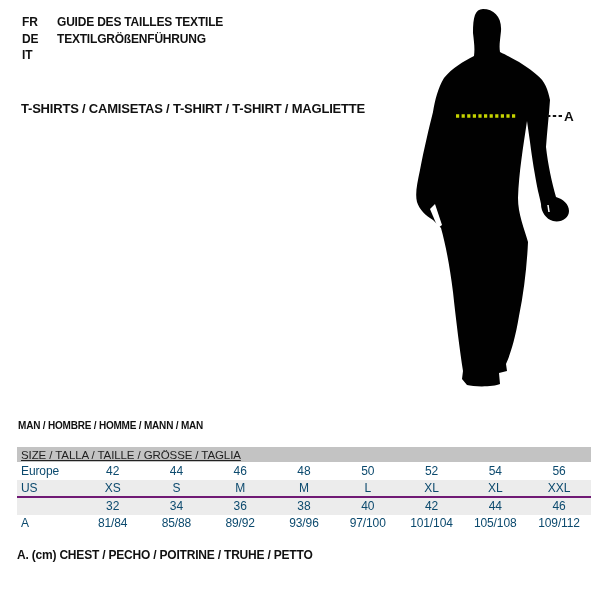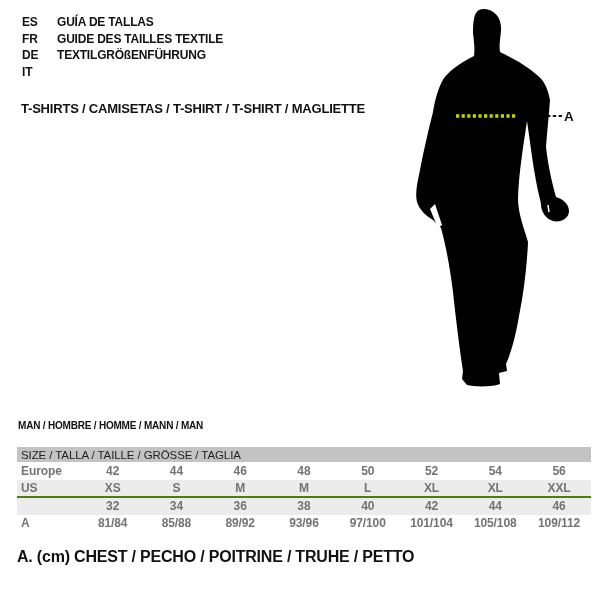--- a/index.html
+++ b/index.html
@@ -39,42 +39,37 @@
     table-layout: fixed;
   }
   table.size-table th {
     height: 15px;
     font-size: 11.5px; font-weight: normal;
     text-align: left; padding: 0 0 0 4px;
     color: #222; letter-spacing: -0.1px;
   }
   table.size-table td {
     height: 17.5px;
-    font-size: 12px; color: #737373;
+    font-size: 12px; color: #0c4a6e;
     text-align: center; padding: 0;
     letter-spacing: -0.1px;
-    font-weight: bold;
   }
   table.size-table td.lbl {
     width: 58px; text-align: left; padding-left: 4px;
   }
-  table.size-table tr.sep td { border-top: 2px solid #4d7c0f; }
+  table.size-table tr.sep td { border-top: 2px solid #701a75; }
   .footnote {
     position: absolute; left: 17px; top: 548px;
-    font-size: 16px; font-weight: bold; letter-spacing: -0.2px;
+    font-size: 12px; font-weight: bold; letter-spacing: -0.2px;
   }
 </style>
 </head>
 <body>
 
 <div class="lang-list">
-  <div class="lang-row">
-    <span class="lang-code">ES</span>
-    <span class="lang-label">GUÍA DE TALLAS</span>
-  </div>
   <div class="lang-row">
     <span class="lang-code">FR</span>
     <span class="lang-label">GUIDE DES TAILLES TEXTILE</span>
   </div>
   <div class="lang-row">
     <span class="lang-code">DE</span>
     <span class="lang-label">TEXTILGRÖßENFÜHRUNG</span>
   </div>
   <div class="lang-row">
     <span class="lang-code">IT</span>
@@ -128,21 +123,21 @@
     <line x1="147" y1="116" x2="162" y2="116" stroke="#111111" stroke-width="2" stroke-dasharray="3.4 2.4"></line>
     <text x="164" y="121" font-family="Liberation Sans, sans-serif" font-size="13.5" font-weight="bold" fill="#111">A</text>
   </svg>
 </div>
 
 <div class="section-title">MAN / HOMBRE / HOMME / MANN / MAN</div>
 
 <table class="size-table">
   <thead>
     <tr>
-      <th colspan="9" style="background: rgb(195, 195, 195);">SIZE / TALLA / TAILLE / GRÖSSE / TAGLIA</th>
+      <th colspan="9" style="background: rgb(195, 195, 195); text-decoration: underline;">SIZE / TALLA / TAILLE / GRÖSSE / TAGLIA</th>
     </tr>
   </thead>
   <tbody>
     <tr>
       <td class="lbl">Europe</td>
       <td>42</td>
       <td>44</td>
       <td>46</td>
       <td>48</td>
       <td>50</td>

